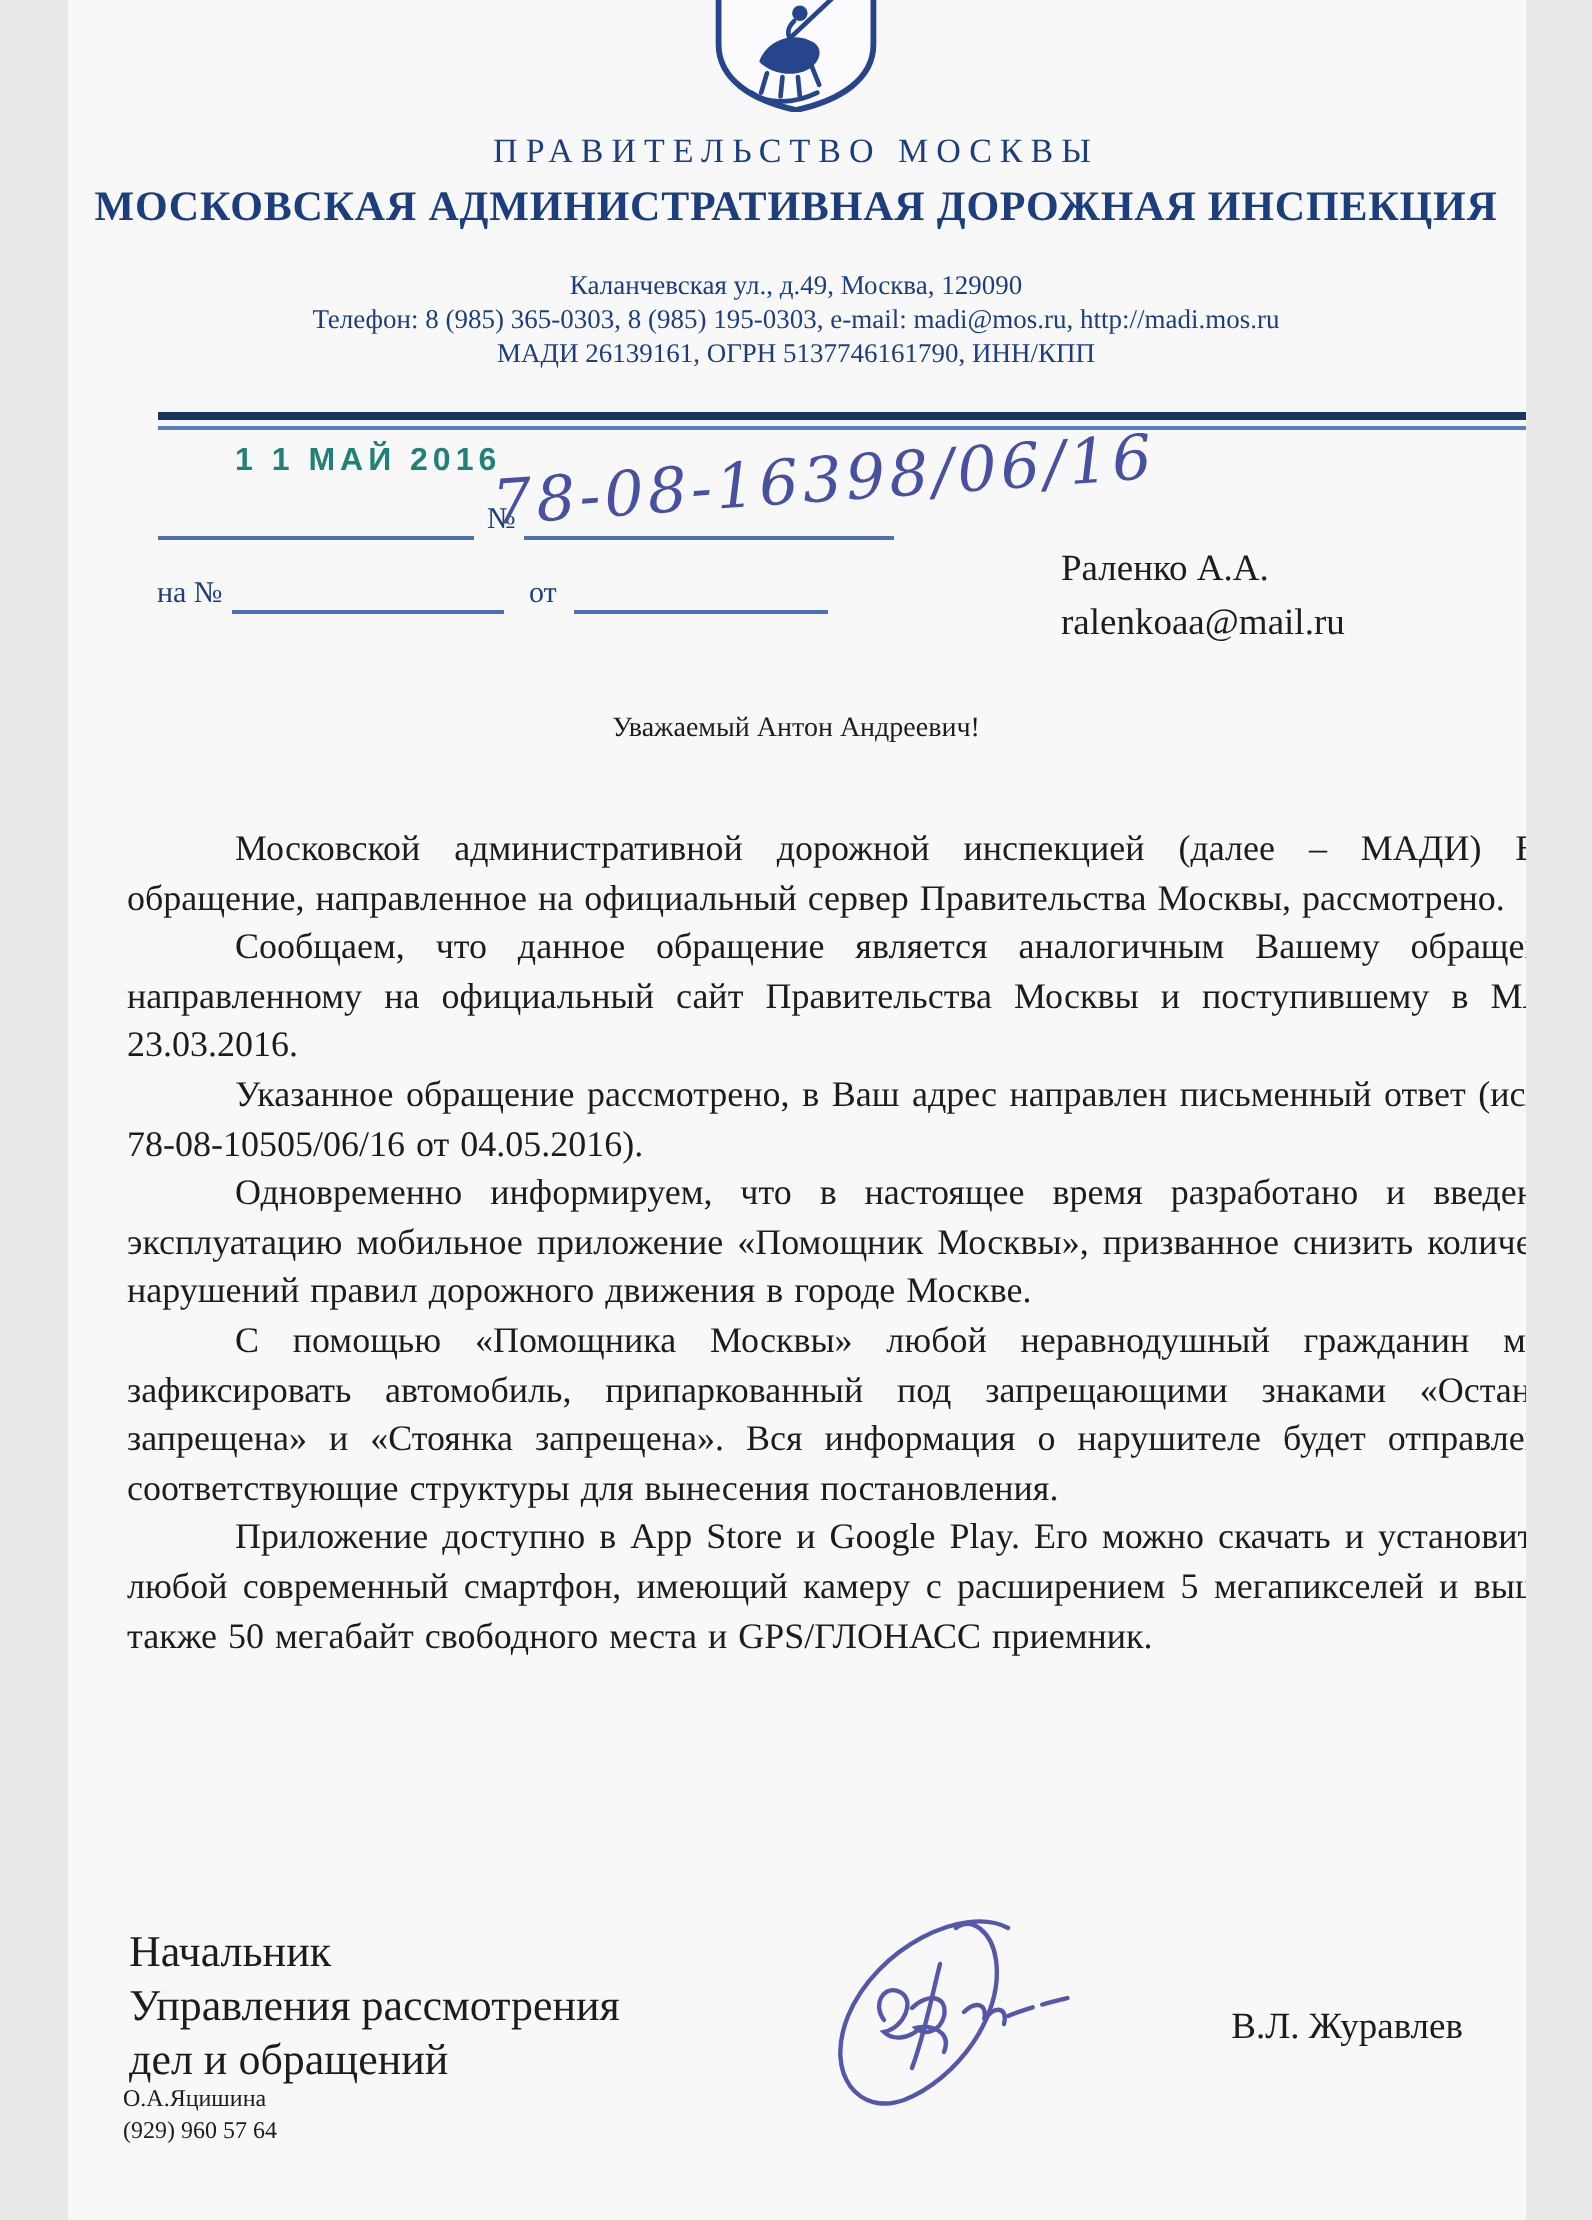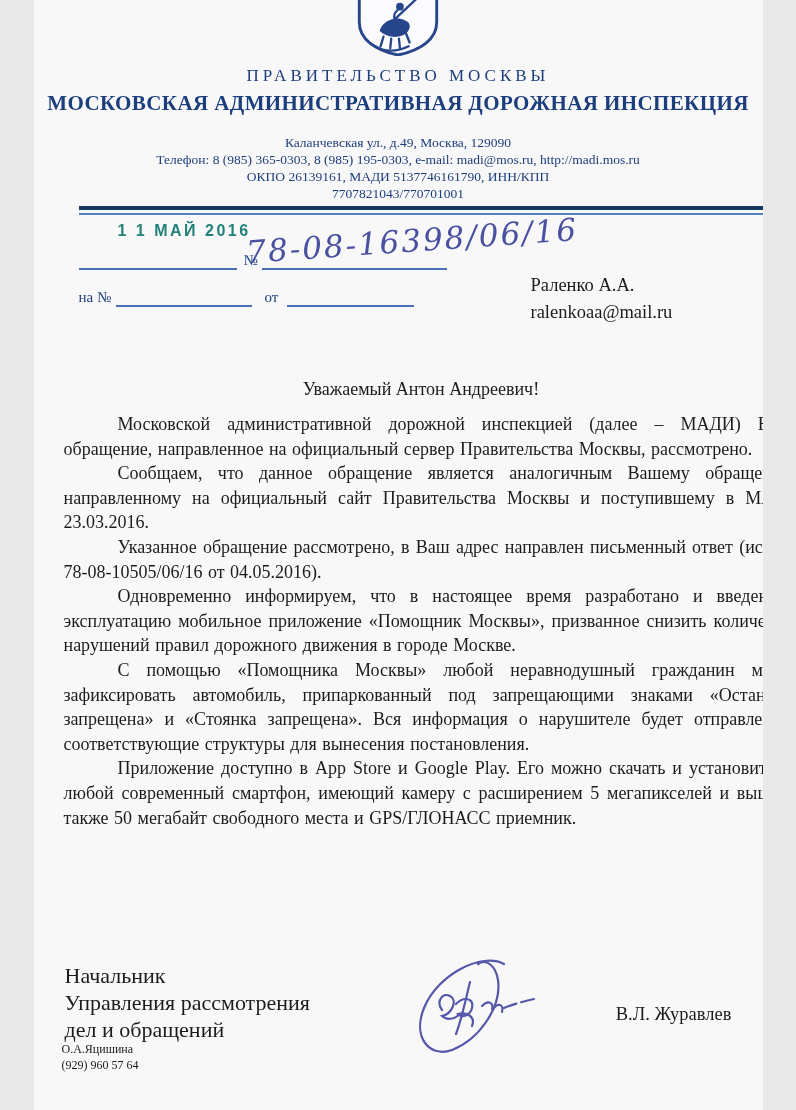--- a/index.html
+++ b/index.html
@@ -42,21 +42,21 @@
     font-family:"DejaVu Serif", serif;
     font-style:italic;font-size:31px;letter-spacing:2px;
     color:#4850a0;transform:rotate(-4deg);white-space:nowrap;
   }
   .na-label{top:289px;left:45px;font-size:15px;}
   .u2a{top:287px;left:82px;width:136px;}
   .ot-label{top:289px;left:231px;font-size:15px;}
   .u2b{top:287px;left:253px;width:127px;}
   .recipient{top:272px;left:497px;font-size:18.5px;line-height:27px;}
   
-  .salutation{top:379px;font-size:18px;margin-left:23px;}
+  .salutation{top:357px;font-size:14px;}
   .body-text{
     top:412px;left:30px;width:736px;
     font-size:18px;line-height:24.6px;
     text-align:justify;
   }
   .body-text p{margin:0;text-indent:54px;word-spacing:1px;}
   
   .sig-position{top:962px;left:31px;font-size:22px;line-height:27px;}
   .sig-scrawl{top:946px;left:352px;}
   .sig-name{top:1004px;right:31px;font-size:18.5px;}
@@ -81,22 +81,21 @@
           <path d="M53,38 L57,48"></path>
         <path d="M22,52 C30,58 44,58 56,52"></path>
       </g>
     </svg>
   </div>
 
   <div class="abs center navy gov-line">ПРАВИТЕЛЬСТВО МОСКВЫ</div>
   <div class="abs center navy org-line">МОСКОВСКАЯ АДМИНИСТРАТИВНАЯ ДОРОЖНАЯ ИНСПЕКЦИЯ</div>
   <div class="abs center navy contact addr">Каланчевская ул., д.49, Москва, 129090</div>
   <div class="abs center navy contact tel">Телефон: 8 (985) 365-0303, 8 (985) 195-0303, e-mail: madi@mos.ru, http://madi.mos.ru</div>
-  <div class="abs center navy contact codes1">ОКПО 26139161, МАДИ 5137746161790, ИНН/КПП</div>
-  <div class="abs center navy contact codes2">7707821043/770701001</div>
+  <div class="abs center navy contact codes1">МАДИ 26139161, ОГРН 5137746161790, ИНН/КПП</div>
 
   <div class="abs rule-thick"></div>
   <div class="abs rule-thin"></div>
 
   <div class="abs stamp">1 1 МАЙ 2016</div>
 
   <div class="abs blank u1a"></div>
   <div class="abs navy no-label">№</div>
   <div class="abs blank u1b"></div>
   <div class="abs hand-number">78-08-16398/06/16</div>

